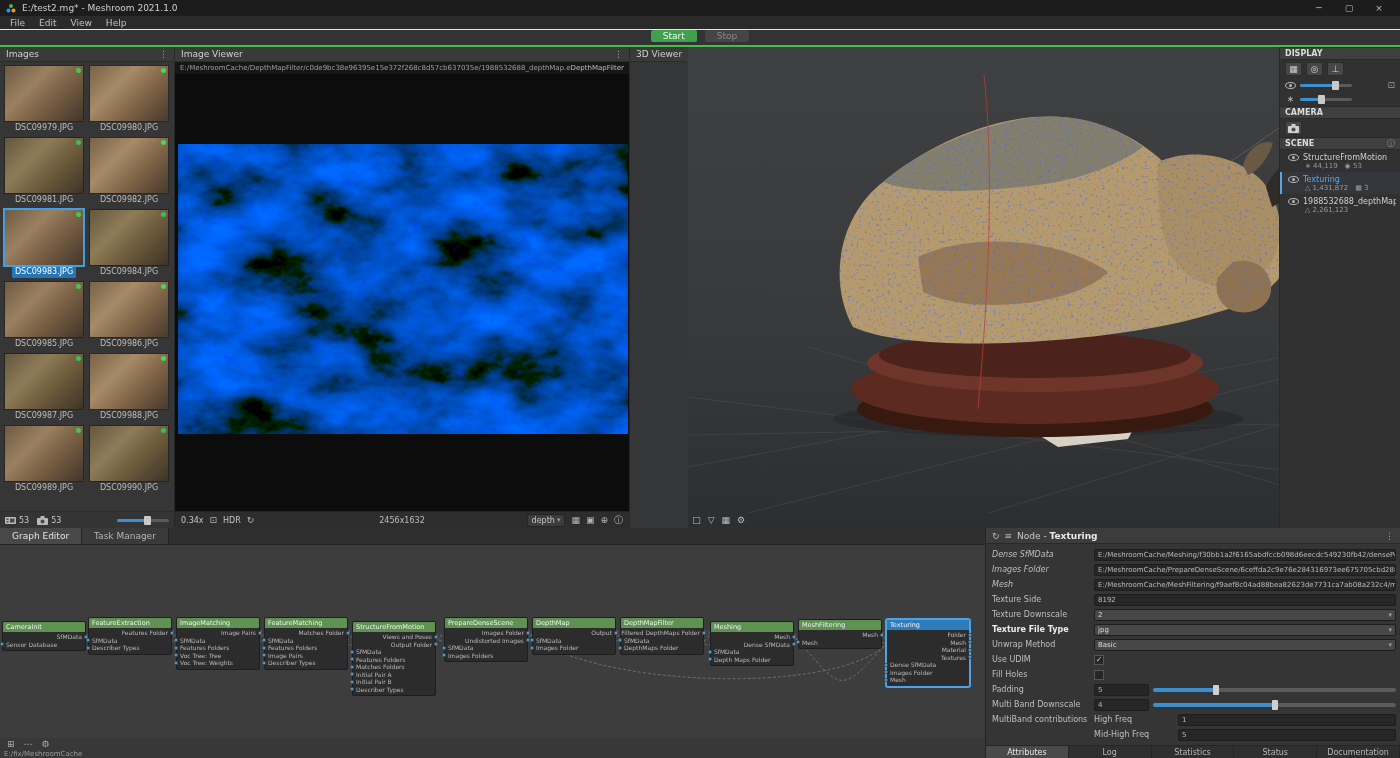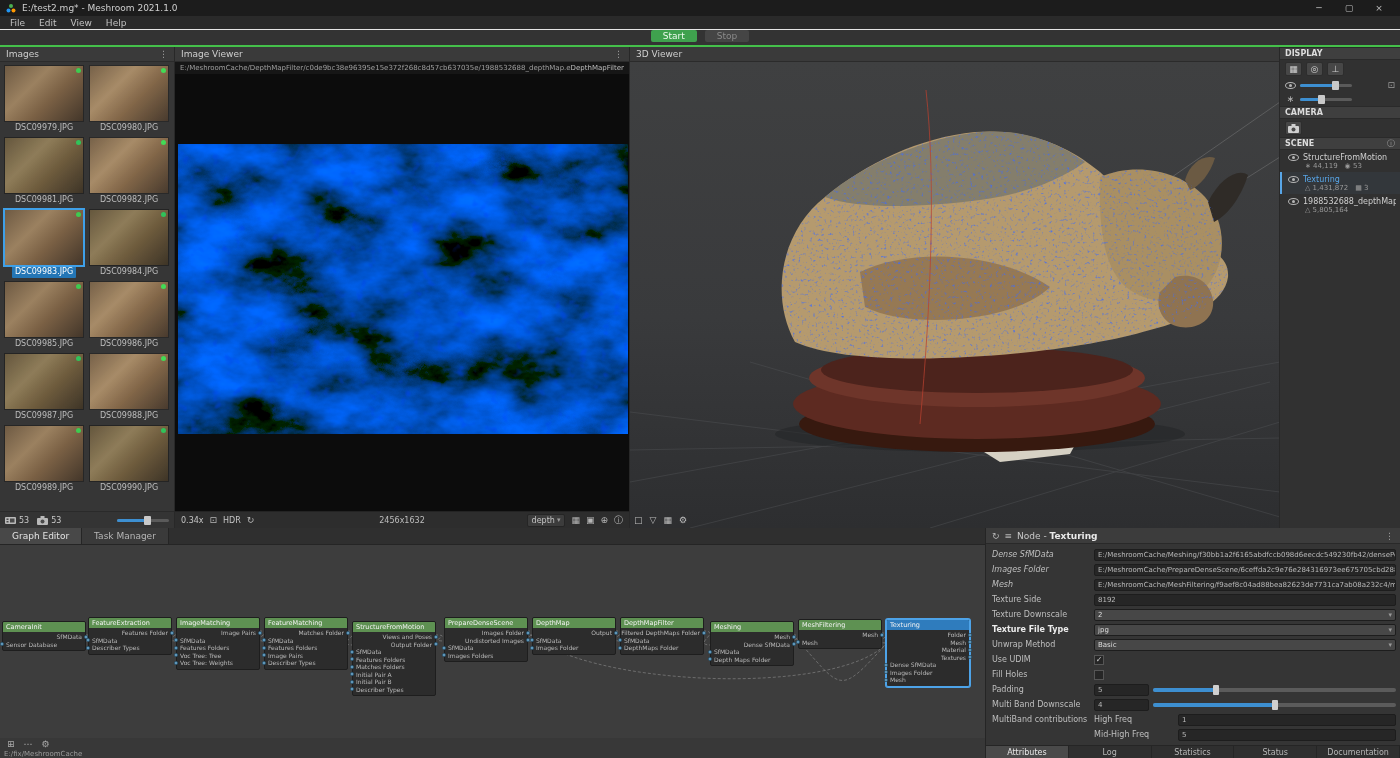--- a/index.html
+++ b/index.html
@@ -40,21 +40,21 @@
   
   #image-viewer{left:175px;top:47px;width:455px;height:481px;background:#0e0e0e;border-right:1px solid #282828;display:flex;flex-direction:column;}
   #iv-path-row{height:12px;display:flex;align-items:center;padding:0 5px;font-size:7px;color:#9f9f9f;background:#161616;flex:none;}
   #iv-canvas{flex:1;position:relative;background:#0c0c0c;overflow:hidden;}
   #iv-bottom{height:17px;background:#2d2d2d;border-top:1px solid #232323;display:flex;align-items:center;gap:6px;padding:0 6px;font-size:8px;color:#c5c5c5;flex:none;position:relative;}
   #iv-res{position:absolute;left:0;right:0;text-align:center;pointer-events:none;color:#bdbdbd;}
   .mini-ic{color:#b5b5b5;font-size:9px;line-height:1;}
   #depth-combo{display:flex;align-items:center;gap:2px;background:#3c3c3c;border:1px solid #252525;border-radius:2px;padding:0 4px;height:13px;}
 
   
-  #viewer3d{left:630px;top:47px;width:650px;height:481px;border-right:1px solid #282828;display:flex;flex-direction:column;background:#353637;}
+  #viewer3d{left:630px;top:47px;width:650px;height:481px;border-right:1px solid #282828;display:flex;flex-direction:row;background:#353637;}
   #v3d-canvas{flex:1;position:relative;background:linear-gradient(180deg,#3f4041 0%,#393a3c 55%,#2d2e30 100%);overflow:hidden;}
   #v3d-tools{position:absolute;left:4px;bottom:3px;display:flex;gap:7px;color:#bdbdbd;font-size:9px;}
 
   
   #inspector{left:1280px;top:47px;width:120px;height:481px;background:#313131;display:flex;flex-direction:column;}
   .sec-head{height:13px;background:#3f3f3f;border-top:1px solid #2a2a2a;border-bottom:1px solid #2a2a2a;display:flex;align-items:center;padding:0 5px;font-size:8px;font-weight:bold;color:#dcdcdc;flex:none;}
   .sec-head .sp{margin-left:auto;font-weight:normal;color:#9a9a9a;}
   .insp-row{display:flex;align-items:center;gap:4px;padding:2px 5px;}
   .icon-btn{width:17px;height:14px;background:#474747;border:1px solid #2d2d2d;border-radius:2px;display:flex;align-items:center;justify-content:center;font-size:9px;color:#cfcfcf;}
   .mini-slider{width:52px;height:3px;background:#5a5a5a;border-radius:2px;position:relative;}
@@ -415,21 +415,21 @@
           <span>△ 1,431,872</span>
           <span>▦ 3</span>
         </div>
       </div>
       <div class="scene-item">
         <div class="l1">
           <span class="i-eye"></span>
           <span class="sc-label">1988532688_depthMap.exr</span>
         </div>
         <div class="l2">
-          <span>△ 5,805,164</span>
+          <span>△ 2,261,123</span>
         </div>
       </div>
     </div>
 </div>
 
 <div class="abs" id="graph-tabs">
     <div class="gtab active">Graph Editor</div>
     <div class="gtab">Task Manager</div>
   </div>
 <div class="abs" id="graph-canvas">

